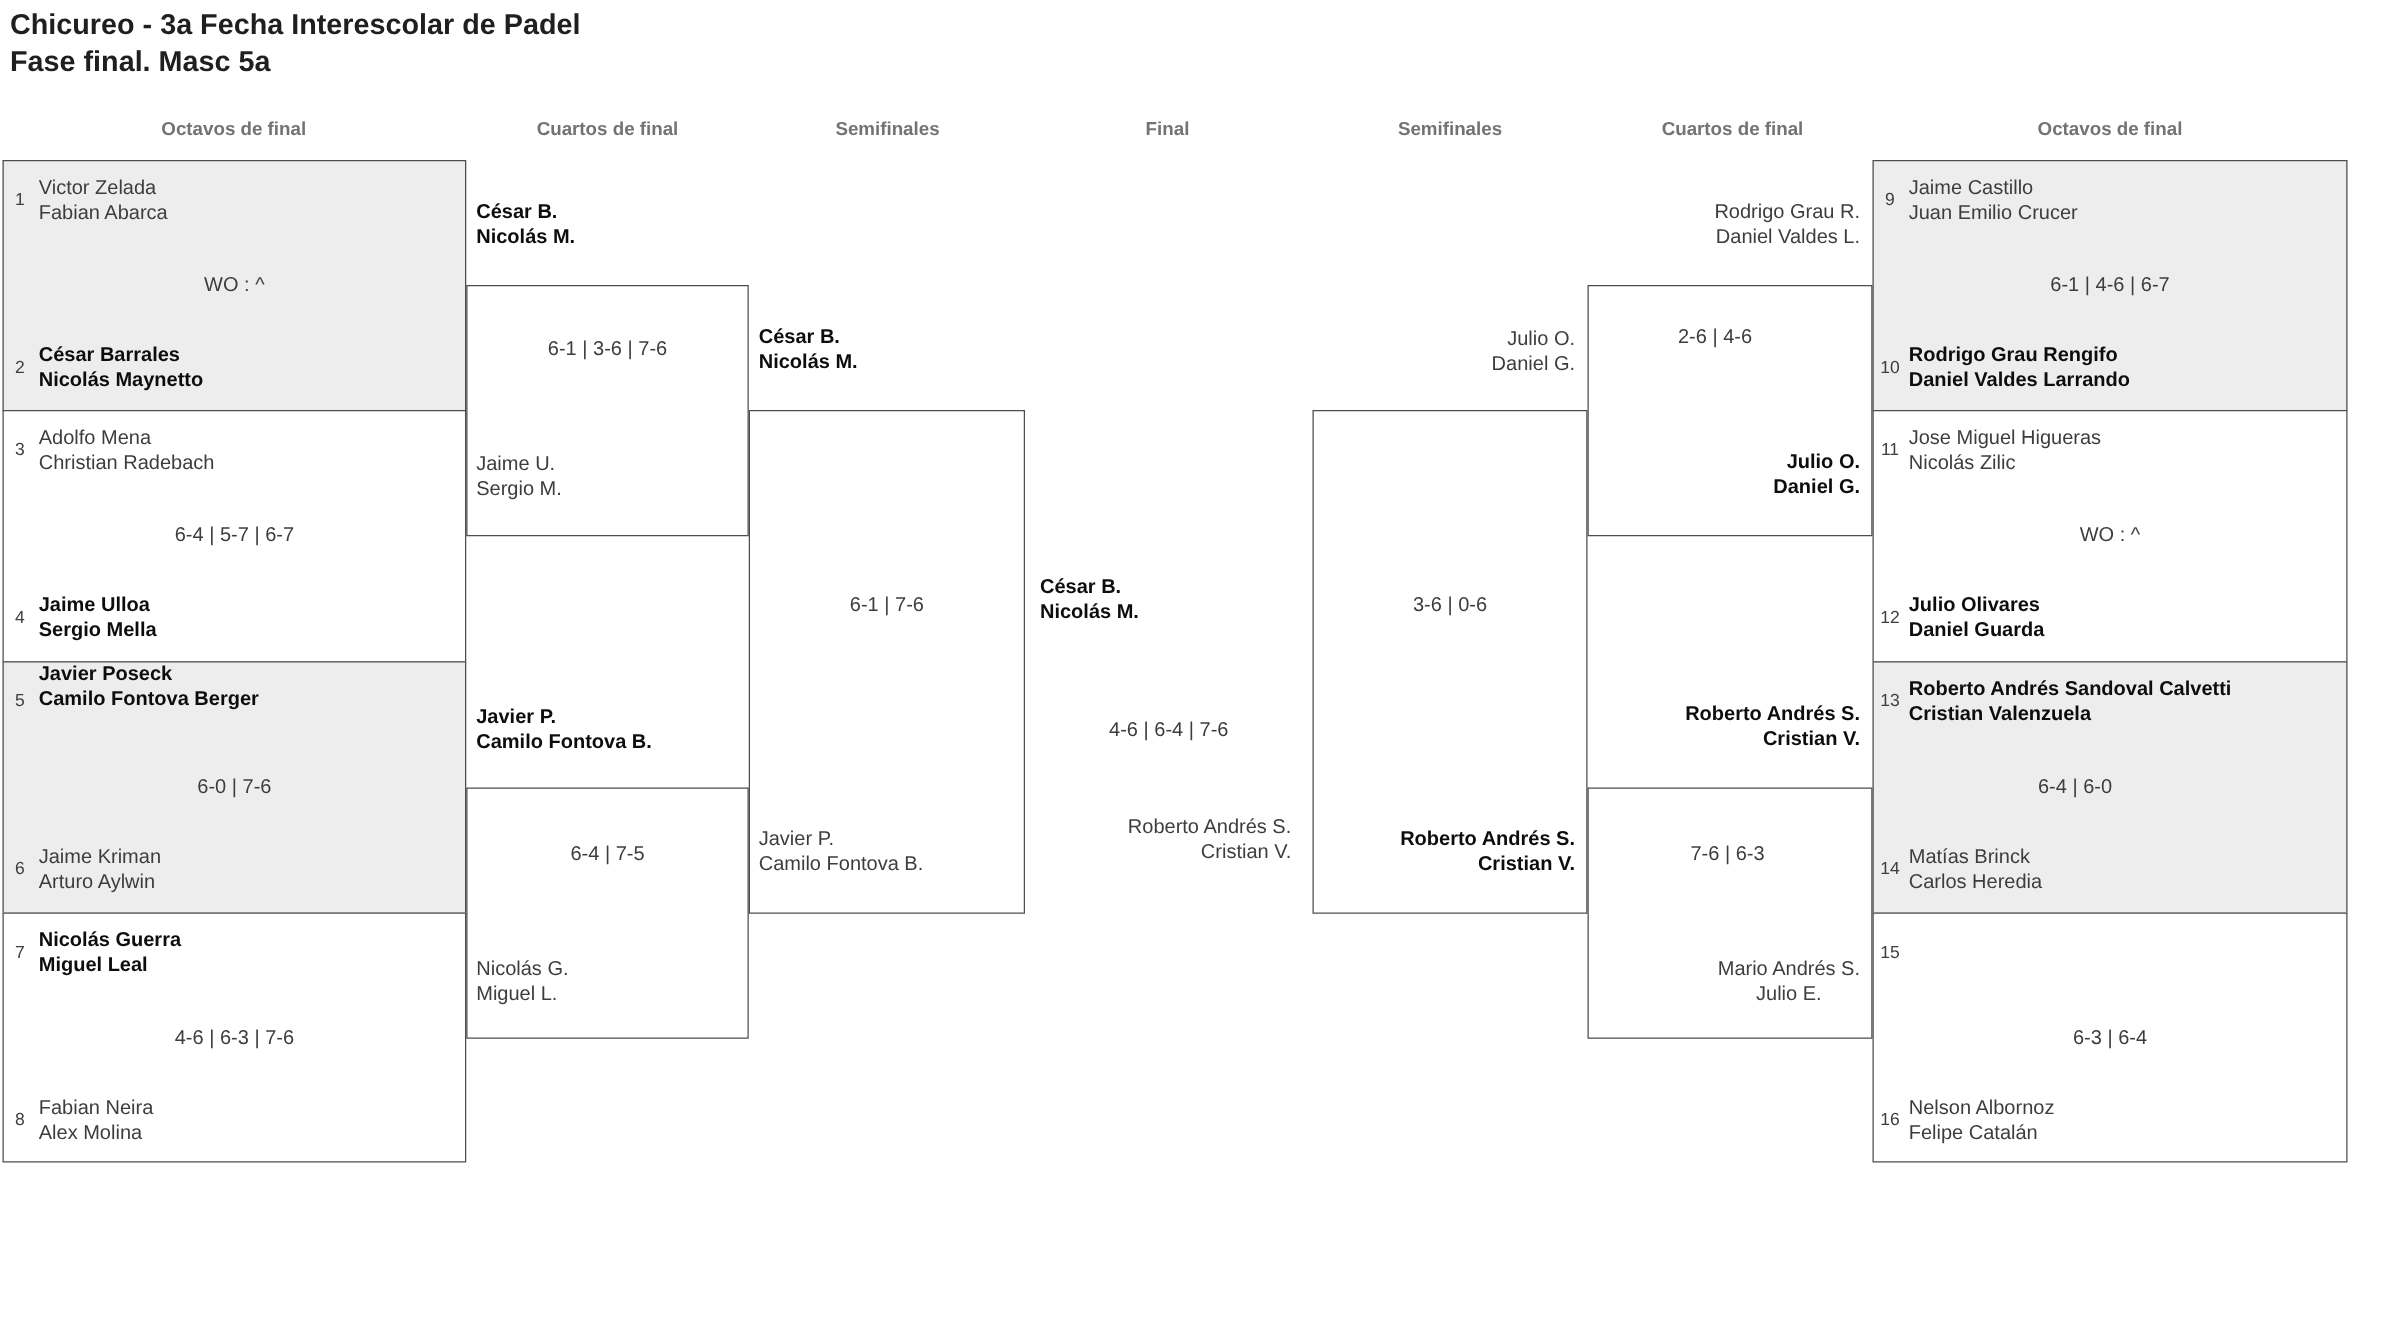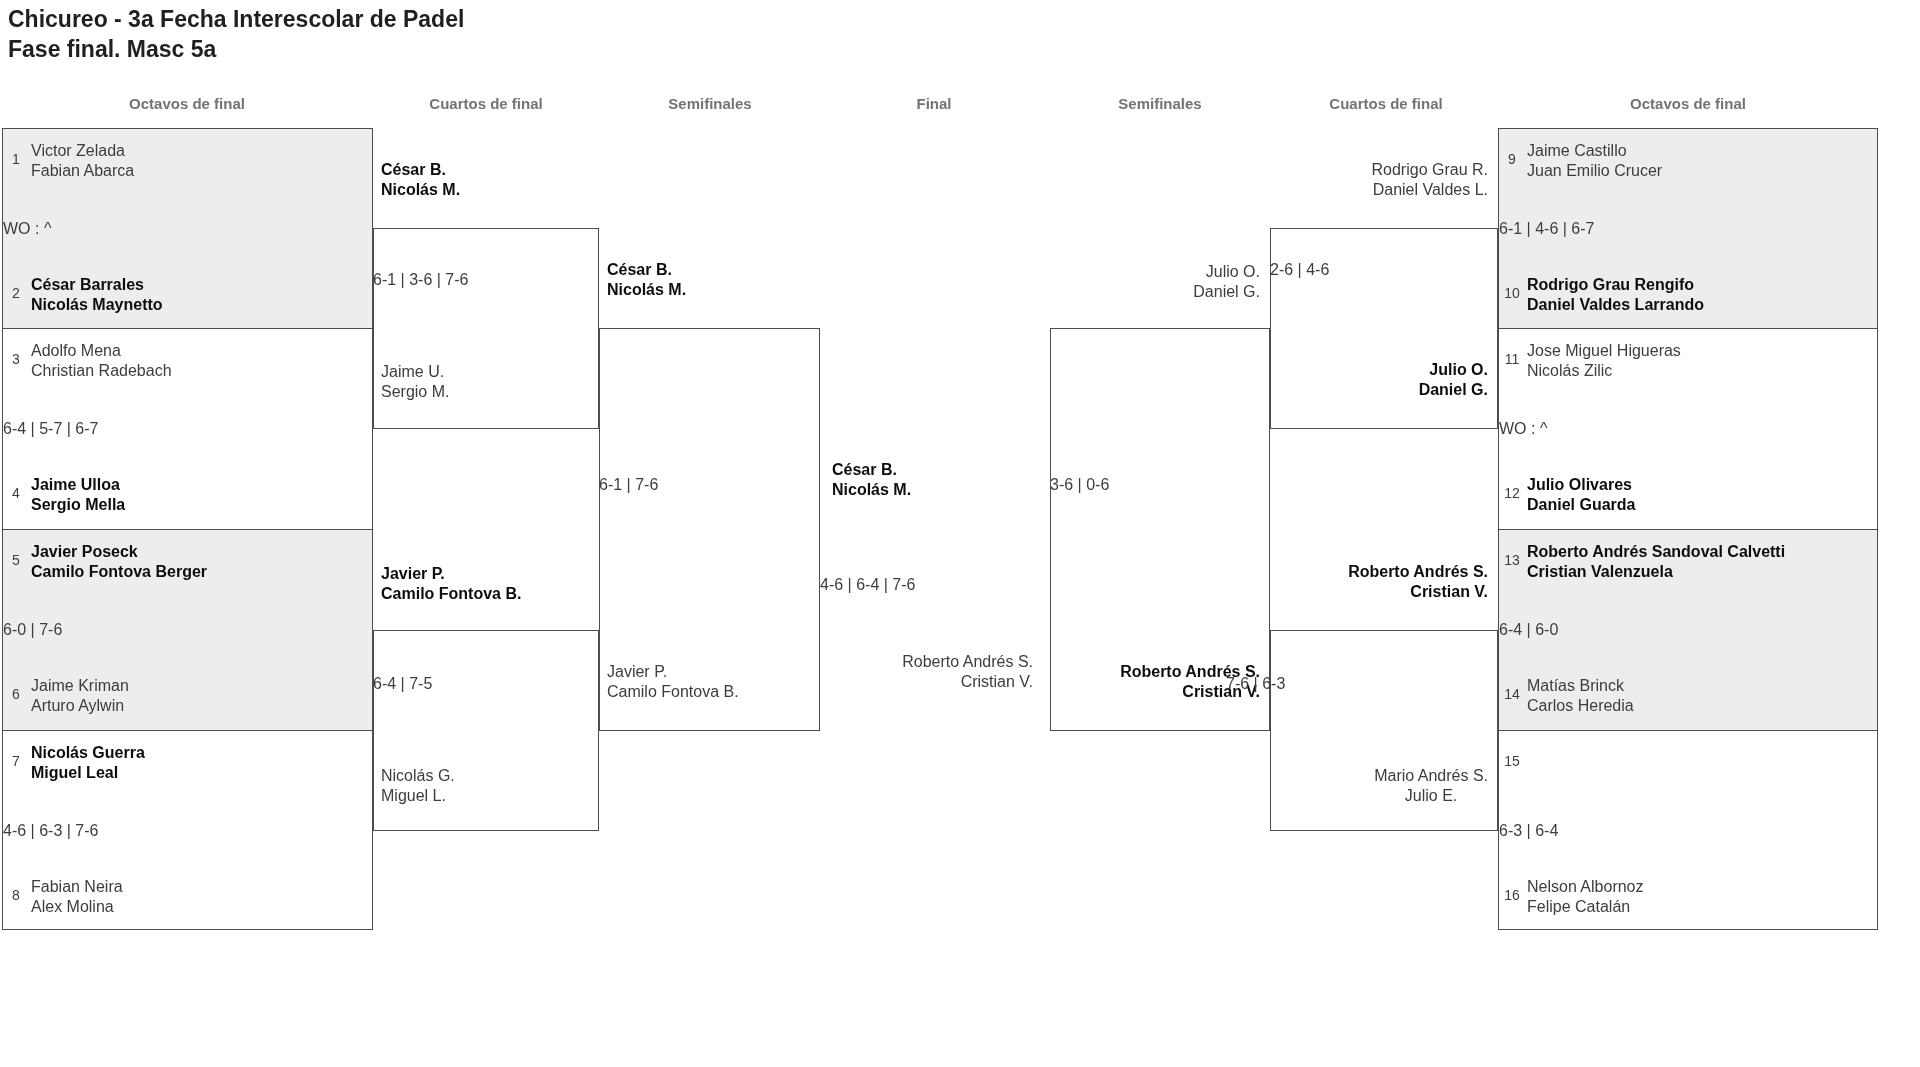--- a/index.html
+++ b/index.html
@@ -5,21 +5,21 @@
   html,body{margin:0;padding:0;background:#fff;}
   .canvas{position:relative;width:1920px;height:1067px;background:#fff;overflow:hidden;
           font-family:"Liberation Sans",sans-serif;color:#3d3d3d;}
   .title{position:absolute;left:8px;top:4px;font-size:23px;line-height:30px;font-weight:700;color:#1f1f1f;}
   .hdr{position:absolute;top:95px;width:260px;text-align:center;font-size:15px;font-weight:700;color:#737373;}
   .box{position:absolute;border:1px solid #4d4d4d;background:#fff;box-sizing:border-box;}
   .box.shaded{background:#ededed;}
   .rect{position:absolute;border:1px solid #4d4d4d;background:transparent;box-sizing:border-box;}
   .seed{position:absolute;left:0;width:26px;text-align:center;font-size:14px;line-height:20px;color:#3d3d3d;}
   .team{position:absolute;left:28px;font-size:16px;line-height:20px;white-space:nowrap;}
-  .score{position:absolute;font-size:16px;line-height:20px;text-align:left;white-space:nowrap;color:#3d3d3d;}
+  .score{position:absolute;font-size:16px;line-height:20px;text-align:center;white-space:nowrap;color:#3d3d3d;}
   .lbl{position:absolute;font-size:16px;line-height:20px;white-space:nowrap;color:#3d3d3d;}
   .b{font-weight:700;color:#0d0d0d;}
   .r{text-align:right;}
   .logo{position:absolute;left:1688px;top:4px;width:228px;height:72px;}
   .dot{position:absolute;border-radius:50%;}
   .brand{position:absolute;left:66px;top:8px;font-size:45px;line-height:56px;font-weight:700;
          letter-spacing:-2px;color:#76b82a;}
 </style>
 </head>
 <body>
@@ -63,21 +63,21 @@
         </div>
         <div class="score" style="top: 90px; left: 0px; width: 369px;">6-4 | 5-7 | 6-7</div>
         <div class="seed" style="top: 154px;">4</div>
         <div class="team b" style="top: 146px;">
           <div>Jaime Ulloa</div>
           <div>Sergio Mella</div>
         </div>
       </div>
       <div class="box shaded" style="left: 2px; top: 529px; width: 371px; height: 202px;">
         <div class="seed" style="top: 20px;">5</div>
-        <div class="team b" style="top: 12px;">
+        <div class="team b" style="top: 0;">
           <div>Javier Poseck</div>
           <div>Camilo Fontova Berger</div>
         </div>
         <div class="score" style="top: 90px; left: 0px; width: 369px;">6-0 | 7-6</div>
         <div class="seed" style="top: 154px;">6</div>
         <div class="team" style="top: 146px;">
           <div>Jaime Kriman</div>
           <div>Arturo Aylwin</div>
         </div>
       </div>
@@ -203,15 +203,15 @@
       </div>
       <div class="score" style="left: 1270px; width: 204px; top: 260px;">2-6 | 4-6</div>
       <div class="lbl b r" style="top: 562px; right: 432px;">
         <div>Roberto Andrés S.</div>
         <div>Cristian V.</div>
       </div>
       <div class="lbl r" style="top: 766px; right: 432px; text-align: center;">
         <div>Mario Andrés S.</div>
         <div>Julio E.</div>
       </div>
-      <div class="score" style="left: 1194px; width: 188px; top: 674px; padding-left: 32px;">7-6 | 6-3</div>
+      <div class="score" style="left: 1256px; width: 188px; top: 674px; padding-left: 32px;">7-6 | 6-3</div>
     </div>
 </div>
 
 </body></html>

